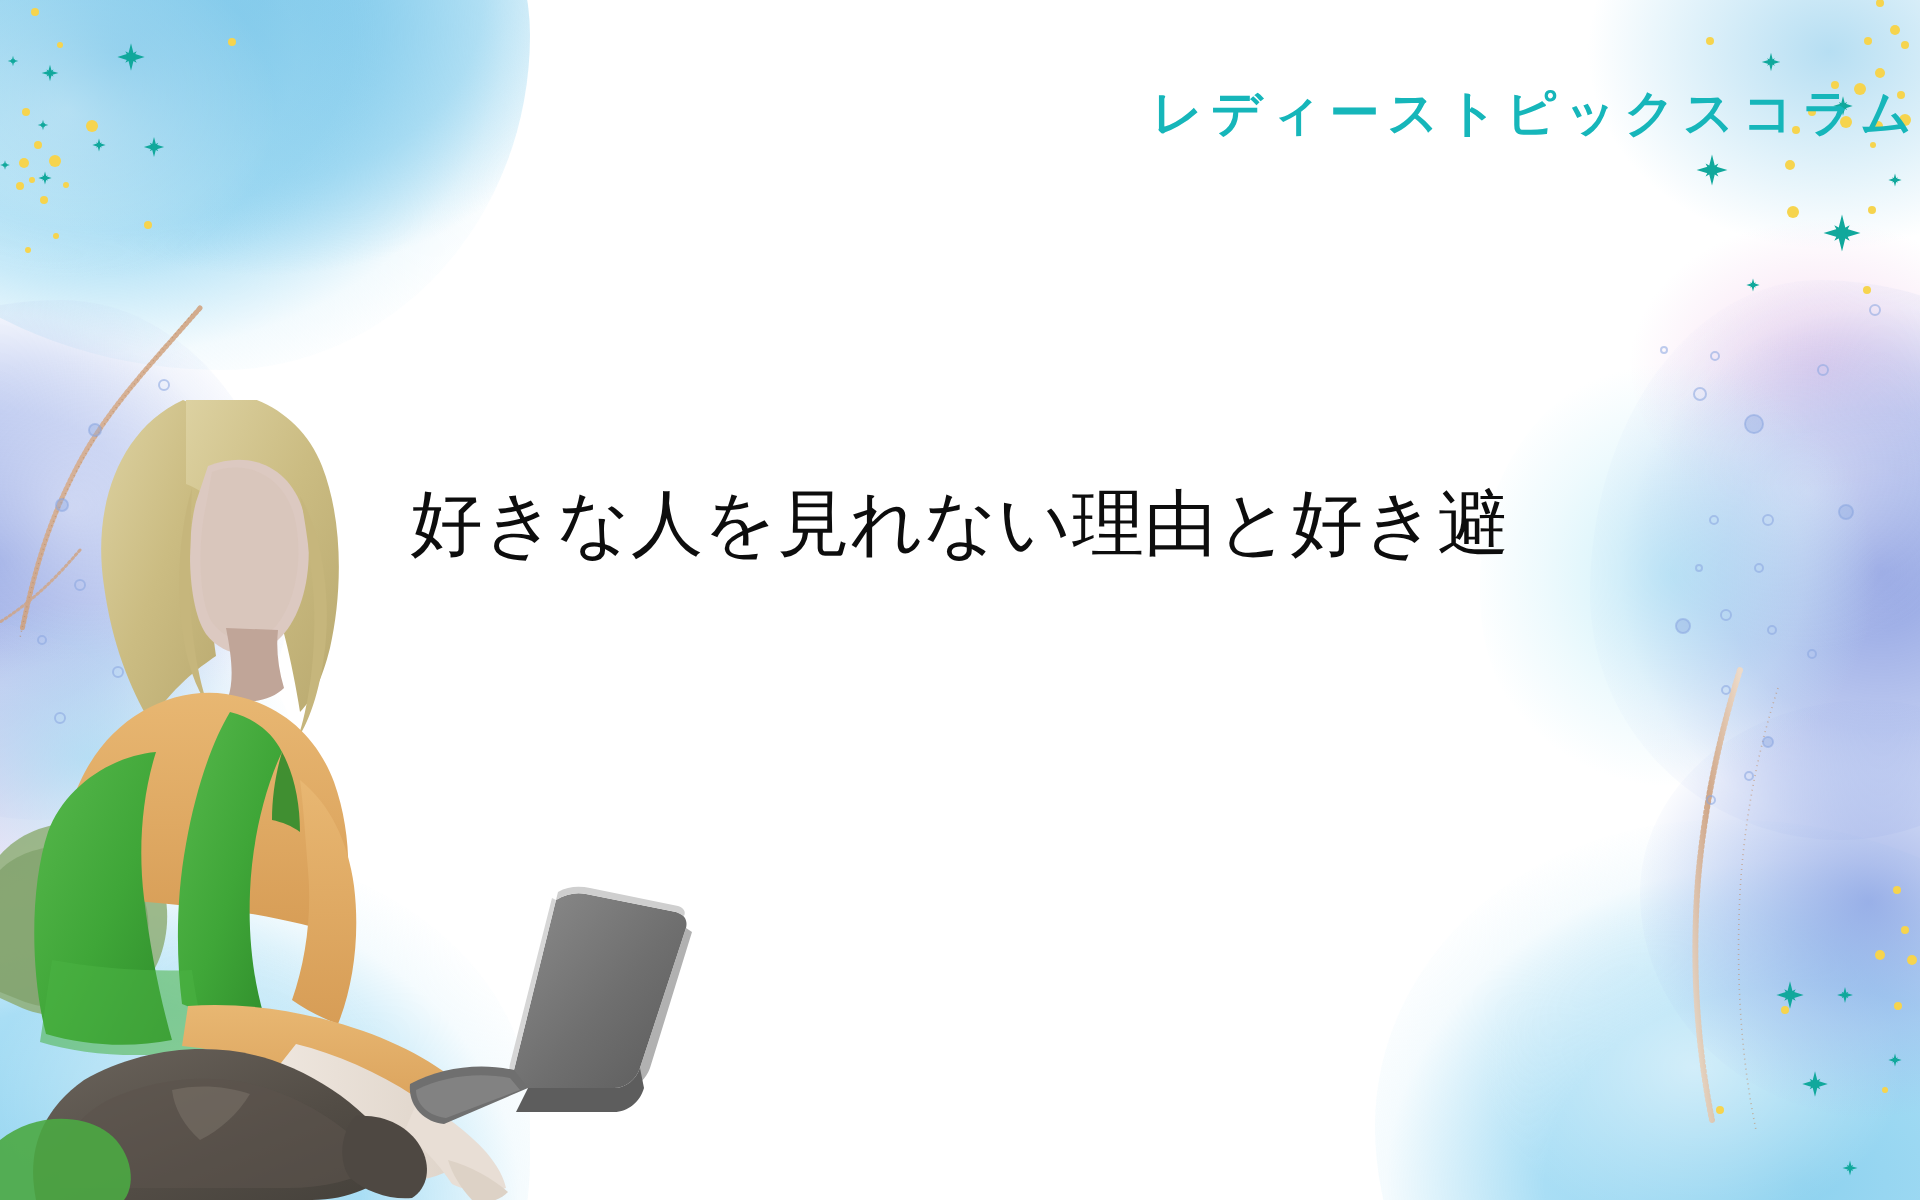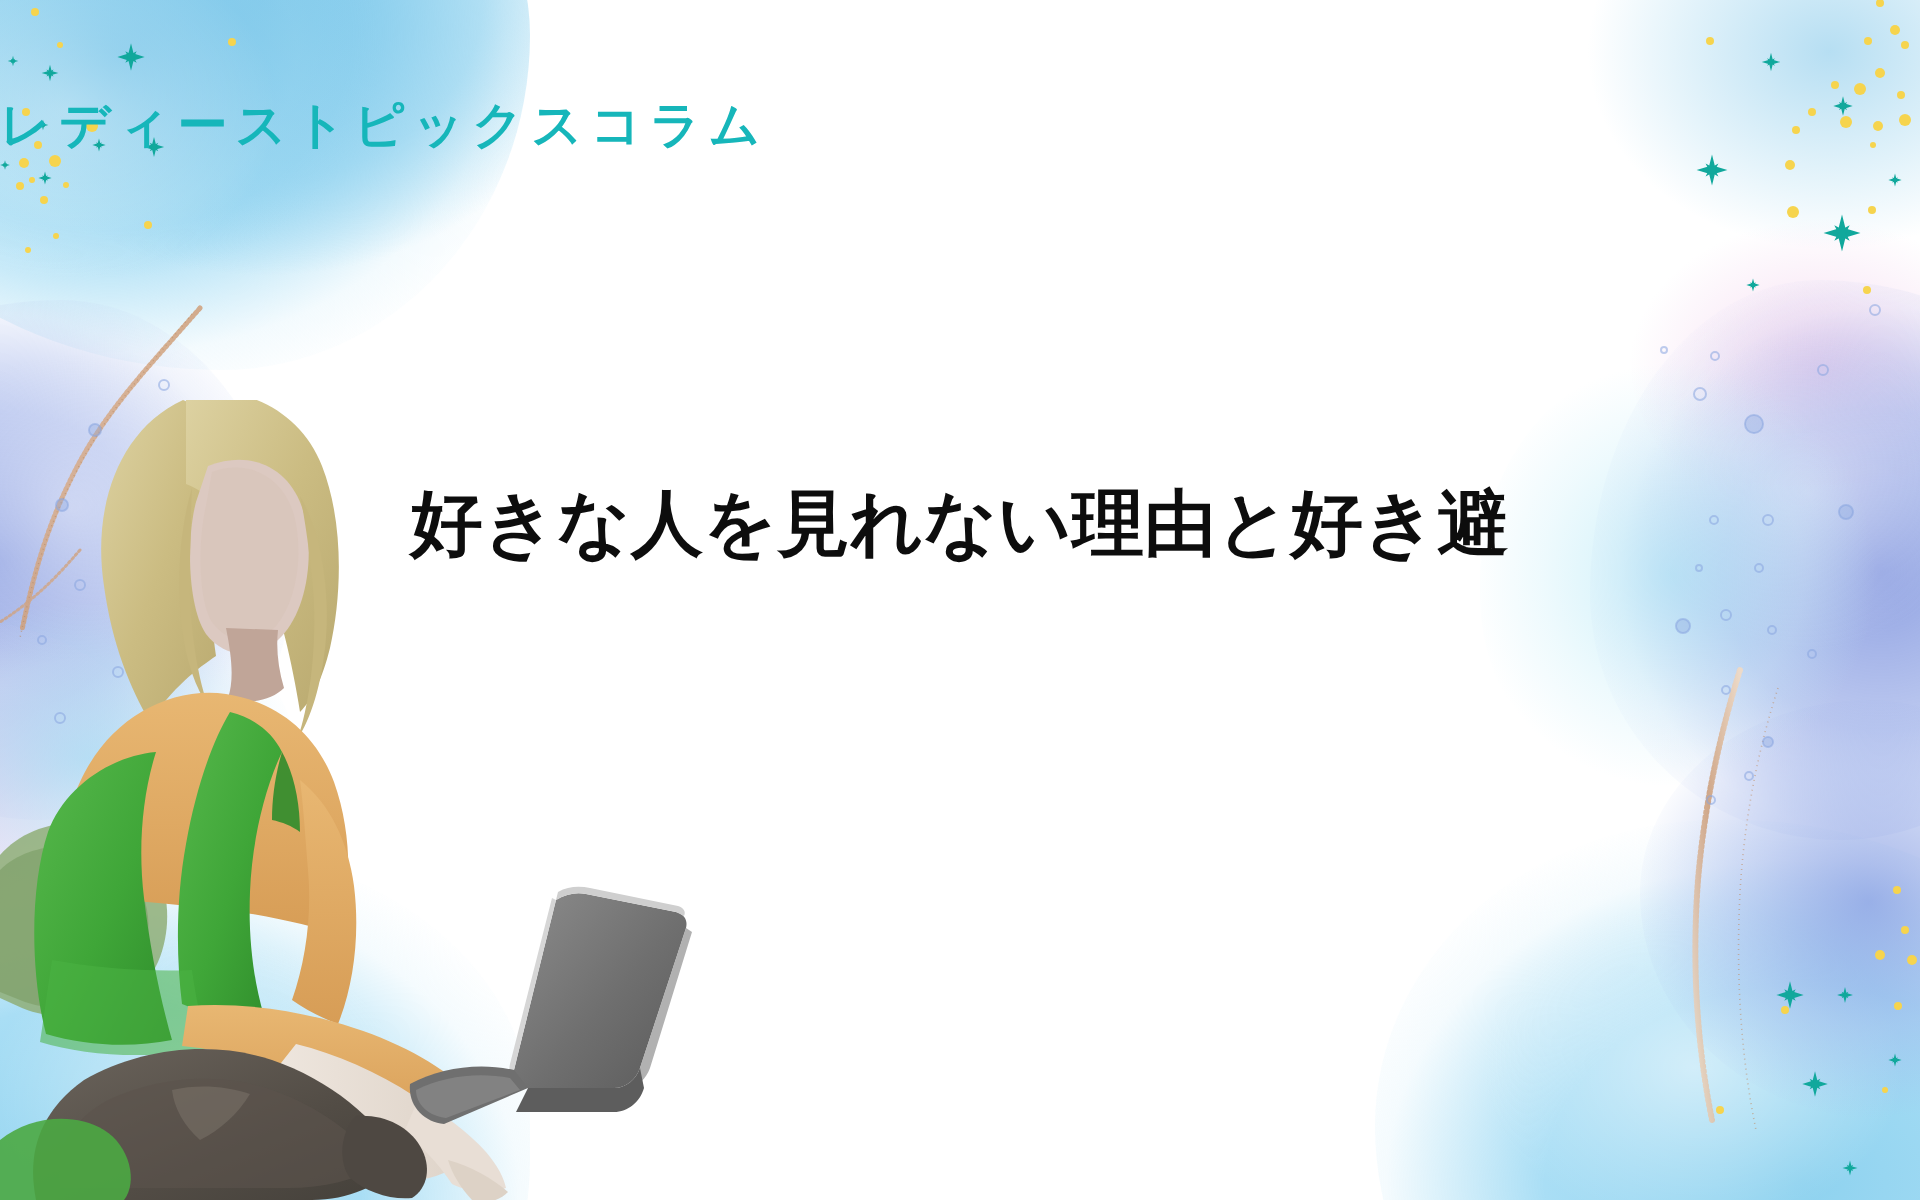--- a/index.html
+++ b/index.html
@@ -102,31 +102,31 @@
   }
 
   
   .glit{position:absolute;pointer-events:none;opacity:.92;}
 
   
   .sparks{position:absolute;inset:0;pointer-events:none;}
 
   
   #header-title{
-    position:absolute;left:0;right:0;top:92px;text-align:left;
+    position:absolute;left:0;right:0;top:80px;text-align:right;
     font-size:50px;font-weight:700;letter-spacing:.16em;
     color:#16b6ba;white-space:nowrap;
     font-family:"Liberation Sans","DejaVu Sans",sans-serif;
   }
 
   
   #headline{
     position:absolute;left:300px;top:478px;width:1320px;
     text-align:center;color:#0d0d0d;
-    font-size:72px;font-weight:700;line-height:1.25;letter-spacing:.005em;
+    font-size:72px;font-weight:400;line-height:1.25;letter-spacing:.005em;
     font-family:"Liberation Sans","DejaVu Sans",sans-serif;
   }
   #headline .ln{display:block;white-space:nowrap;}
 
   
   #illustration{position:absolute;left:0px;top:400px;width:720px;height:800px;}
   #illustration svg{display:block;}
 </style>
 </head>
 <body>

